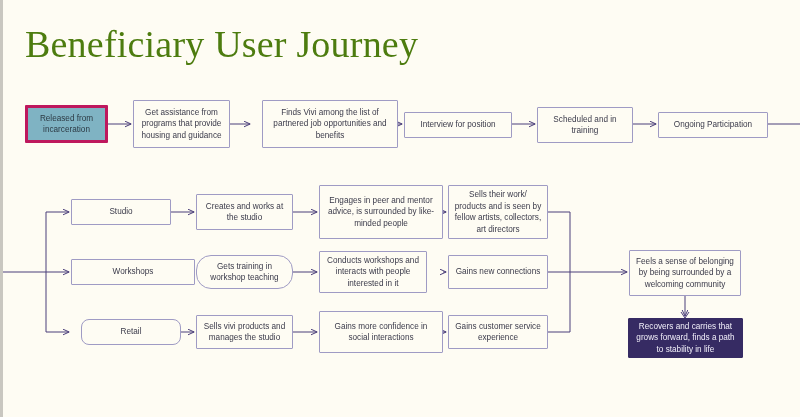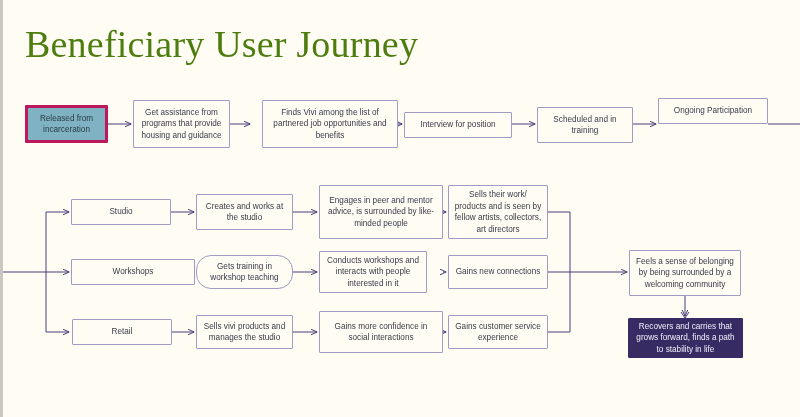--- a/index.html
+++ b/index.html
@@ -125,21 +125,21 @@
   </div>
 
   <div class="node" style="left:401px;top:112px;width:108px;height:26px;">
     <span>Interview for position</span>
   </div>
 
   <div class="node" style="left:534px;top:107px;width:96px;height:36px;">
     <span>Scheduled and in training</span>
   </div>
 
-  <div class="node" style="left:655px;top:98px;width:110px;height:26px;">
+  <div class="node" style="left:655px;top:112px;width:110px;height:26px;">
     <span>Ongoing Participation</span>
   </div>
 
   <div class="node" style="left:68px;top:199px;width:100px;height:26px;">
     <span>Studio</span>
   </div>
 
   <div class="node" style="left:193px;top:194px;width:97px;height:36px;text-align:center;">
     <span>Creates and works at the studio</span>
   </div>
@@ -161,21 +161,21 @@
   </div>
 
   <div class="node" style="left:316px;top:251px;width:108px;height:42px;">
     <span>Conducts workshops and interacts with people interested in it</span>
   </div>
 
   <div class="node" style="left:445px;top:255px;width:100px;height:34px;">
     <span>Gains new connections</span>
   </div>
 
-  <div class="node" style="left:69px;top:319px;width:100px;height:26px;">
+  <div class="node" style="left:78px;top:319px;width:100px;height:26px;border-radius:8px;">
     <span>Retail</span>
   </div>
 
   <div class="node" style="left:193px;top:315px;width:97px;height:34px;">
     <span>Sells vivi products and manages the studio</span>
   </div>
 
   <div class="node" style="left:316px;top:311px;width:124px;height:42px;">
     <span>Gains more confidence in social interactions</span>
   </div>

